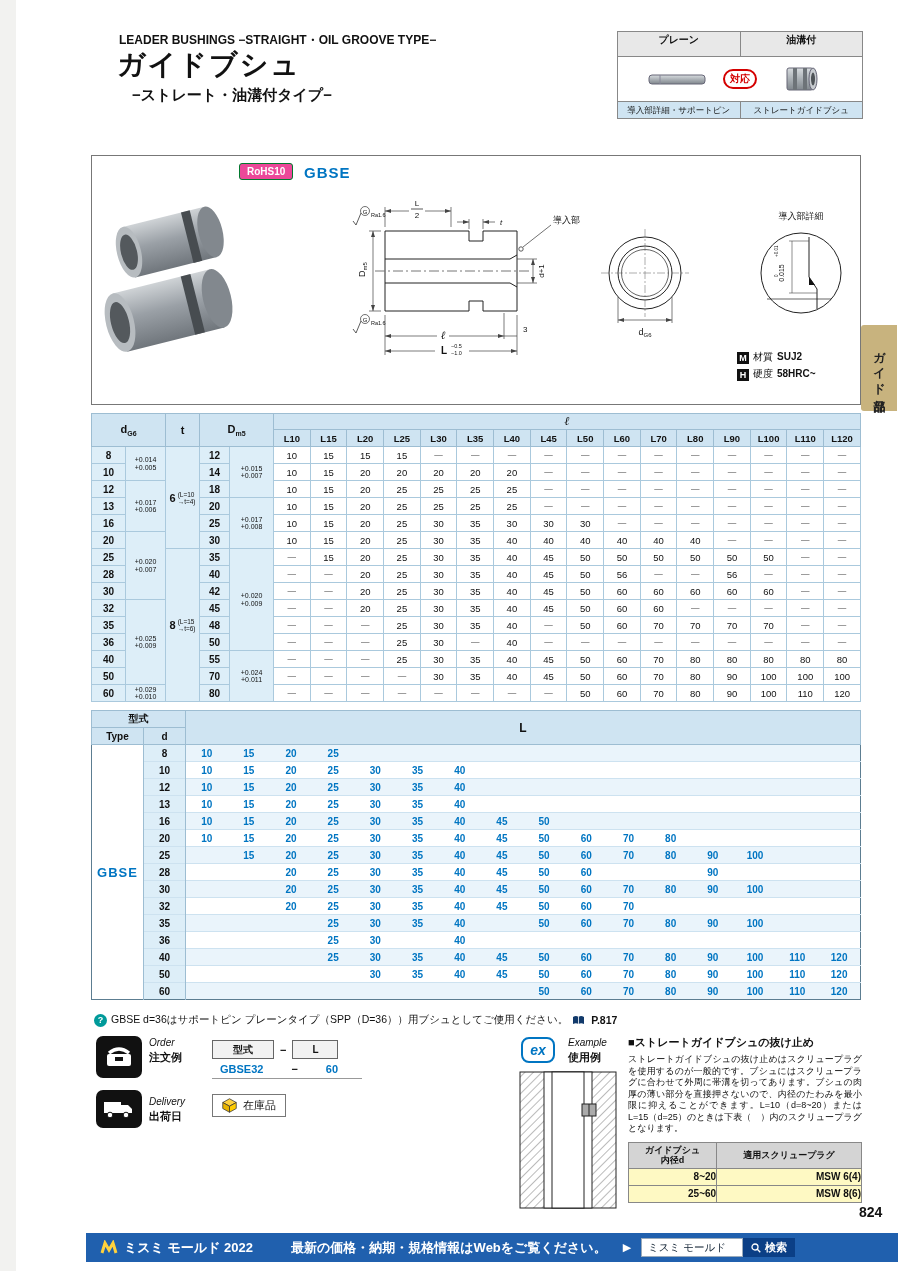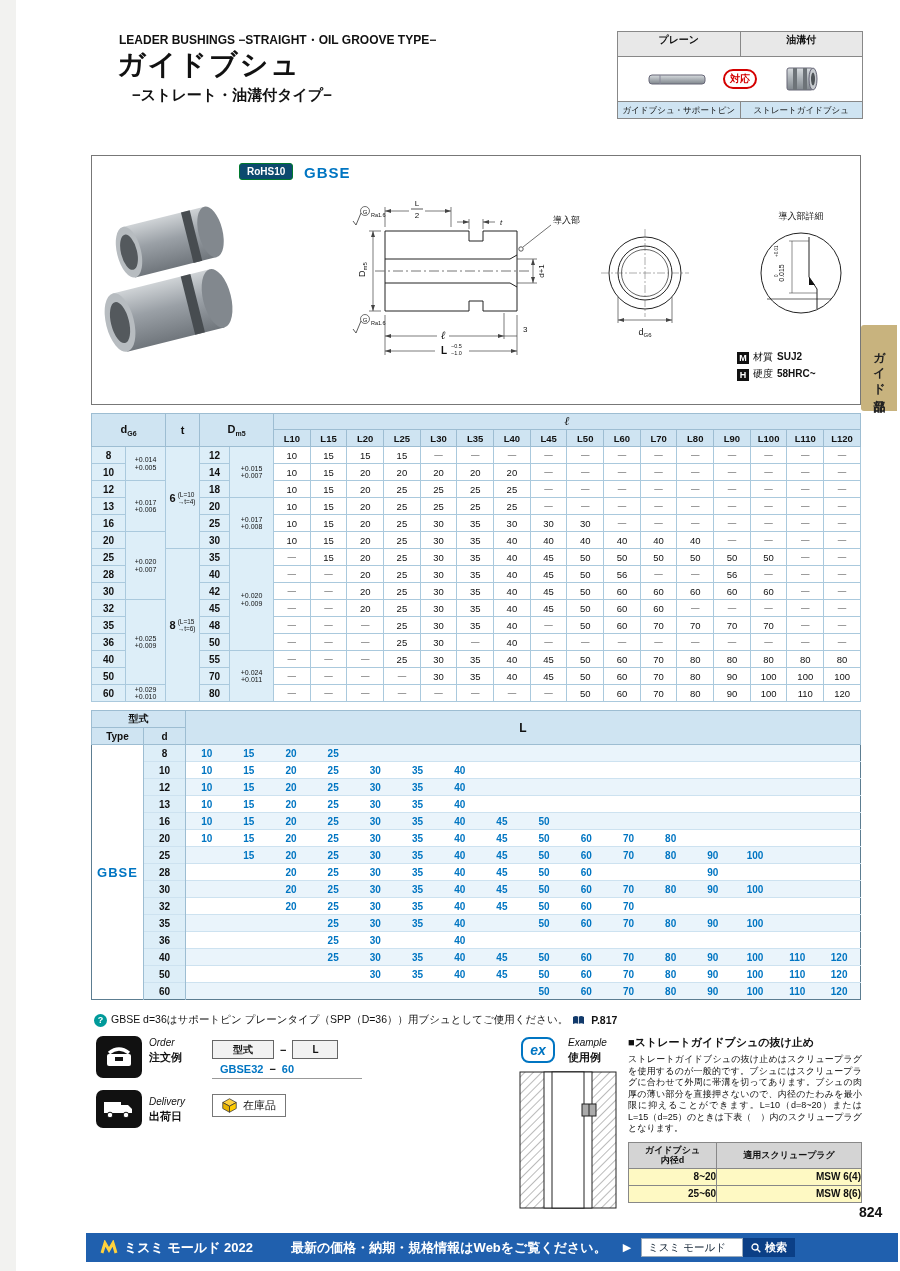--- a/index.html
+++ b/index.html
@@ -23,21 +23,21 @@
 .compat-foot{display:flex;height:17px;background:#cfe4f2;border-top:1px solid #888;}
 .compat-foot div{flex:1;text-align:center;font-size:8.5px;line-height:16px;}
 .compat-foot div:first-child{border-right:1px solid #888;}
 
 
 .side-tab{position:absolute;left:845px;top:325px;width:36px;height:86px;background:#c8b37e;display:flex;align-items:center;justify-content:center;border-radius:3px 0 0 3px;}
 .side-tab span{writing-mode:vertical-rl;font-size:12px;font-weight:bold;letter-spacing:2px;color:#222;}
 
 
 .product-box{position:absolute;left:75px;top:155px;width:770px;height:250px;border:1px solid #777;background:#fff;}
-.rohs{position:absolute;left:147px;top:7px;background:#0c4a6e;color:#fff;font-size:10px;font-weight:bold;padding:2px 7px;border-radius:3px;border:1px solid #007a2e;}
+.rohs{position:absolute;left:147px;top:7px;background:#ec4899;color:#fff;font-size:10px;font-weight:bold;padding:2px 7px;border-radius:3px;border:1px solid #007a2e;}
 .model-label{position:absolute;left:212px;top:8px;color:#0075c2;font-size:15px;font-weight:bold;letter-spacing:1px;}
 .photo{position:absolute;left:8px;top:32px;}
 .tech-drawing{position:absolute;left:205px;top:25px;}
 .mat-notes{position:absolute;left:645px;top:192px;font-size:10px;line-height:17px;}
 .mat-mark{display:inline-block;width:12px;height:12px;background:#111;color:#fff;font-size:9px;font-weight:bold;text-align:center;line-height:12px;margin-right:4px;vertical-align:-1px;}
 .mat-notes b{margin-left:4px;font-weight:bold;}
 
 
 #spec-table{position:absolute;left:75px;top:413px;width:770px;border-collapse:collapse;table-layout:fixed;border:1.5px solid #5c7d91;}
 #spec-table th{background:#cfe4f2;border:1px solid #9dbdd2;font-weight:bold;}
@@ -77,21 +77,21 @@
 .block-icon{width:46px;height:42px;background:#111;border-radius:7px;display:flex;align-items:center;justify-content:center;flex:0 0 auto;}
 .block-label{margin-left:7px;line-height:14px;}
 .block-label .en{font-size:10px;font-weight:normal;font-style:italic;display:block;}
 .block-label .jp{font-size:11px;font-weight:bold;display:block;}
 .order-form{position:absolute;left:196px;top:1040px;width:150px;}
 .order-form .r1{display:flex;align-items:center;gap:6px;}
 .of-box{border:1px solid #666;background:#f2f2f2;font-size:10px;font-weight:bold;text-align:center;line-height:17px;height:19px;}
 .of-model{width:62px;}
 .of-l{width:46px;}
 .of-dash{font-size:11px;font-weight:bold;}
-.order-form .r2{display:flex;align-items:center;gap:6px;margin-top:4px;padding:0 8px 3px 8px;border-bottom:1px solid #999;}
+.order-form .r2{display:flex;align-items:center;gap:28px;margin-top:4px;padding:0 8px 3px 8px;border-bottom:1px solid #999;}
 .ov{color:#0075c2;font-size:11px;font-weight:bold;}
 .delivery{position:absolute;left:80px;top:1090px;display:flex;align-items:center;}
 .delivery .block-icon{height:38px;}
 .stock-box{position:absolute;left:196px;top:1094px;border:1px solid #777;padding:3px 9px;display:flex;align-items:center;gap:6px;font-size:11px;}
 
 
 .example{position:absolute;left:505px;top:1036px;display:flex;align-items:center;gap:6px;}
 .ex-icon{width:34px;height:26px;border:2px solid #0075c2;border-radius:8px;color:#0075c2;font-weight:bold;font-style:italic;font-size:14px;display:flex;align-items:center;justify-content:center;}
 .example-drawing{position:absolute;left:502px;top:1070px;border:0;}
 
@@ -148,21 +148,21 @@
           <rect x="6" y="3" width="26" height="22" rx="2" fill="url(#pg)" stroke="#667"></rect>
           <rect x="12" y="3" width="4" height="22" fill="#6d7378"></rect>
           <rect x="22" y="3" width="4" height="22" fill="#6d7378"></rect>
           <ellipse cx="32" cy="14" rx="4" ry="11" fill="#c8ccd0" stroke="#667"></ellipse>
           <ellipse cx="32" cy="14" rx="2" ry="6.5" fill="#4e5357"></ellipse>
         </svg>
       </div>
       <div class="compat-badge">対応</div>
     </div>
     <div class="compat-foot">
-      <div>ガイドブシュ・サポートピン</div>
+      <div>導入部詳細・サポートピン</div>
       <div>ストレートガイドブシュ</div>
     </div>
   </div>
 
   <div class="side-tab">
     <span>ガイド部品</span>
   </div>
 
   <div class="product-box">
     <svg class="photo" width="140" height="175">

